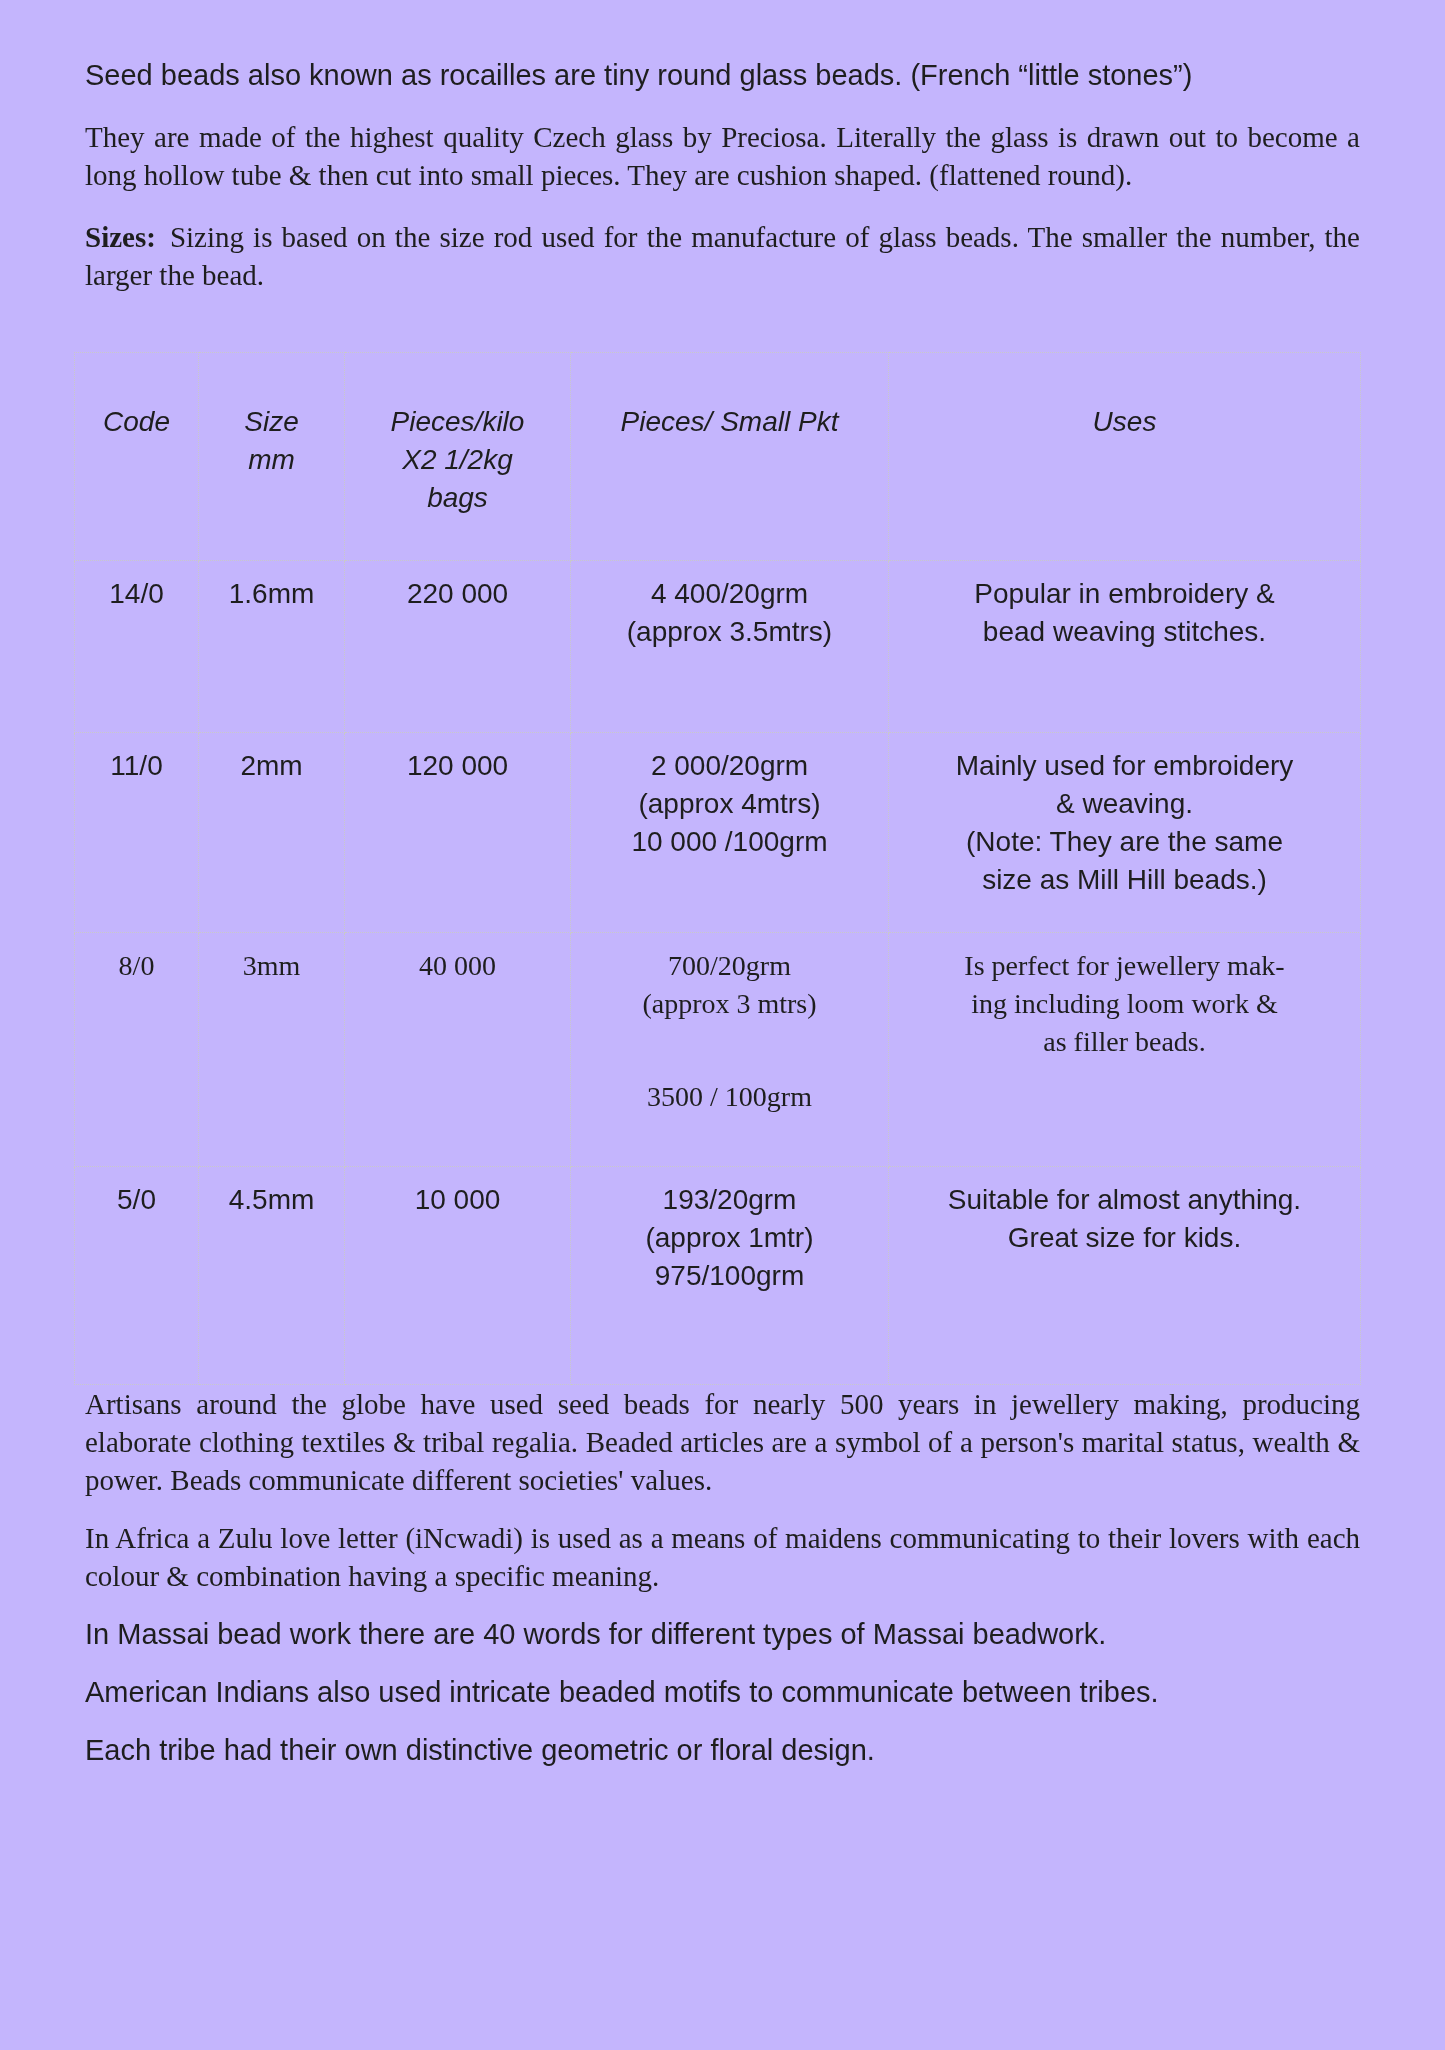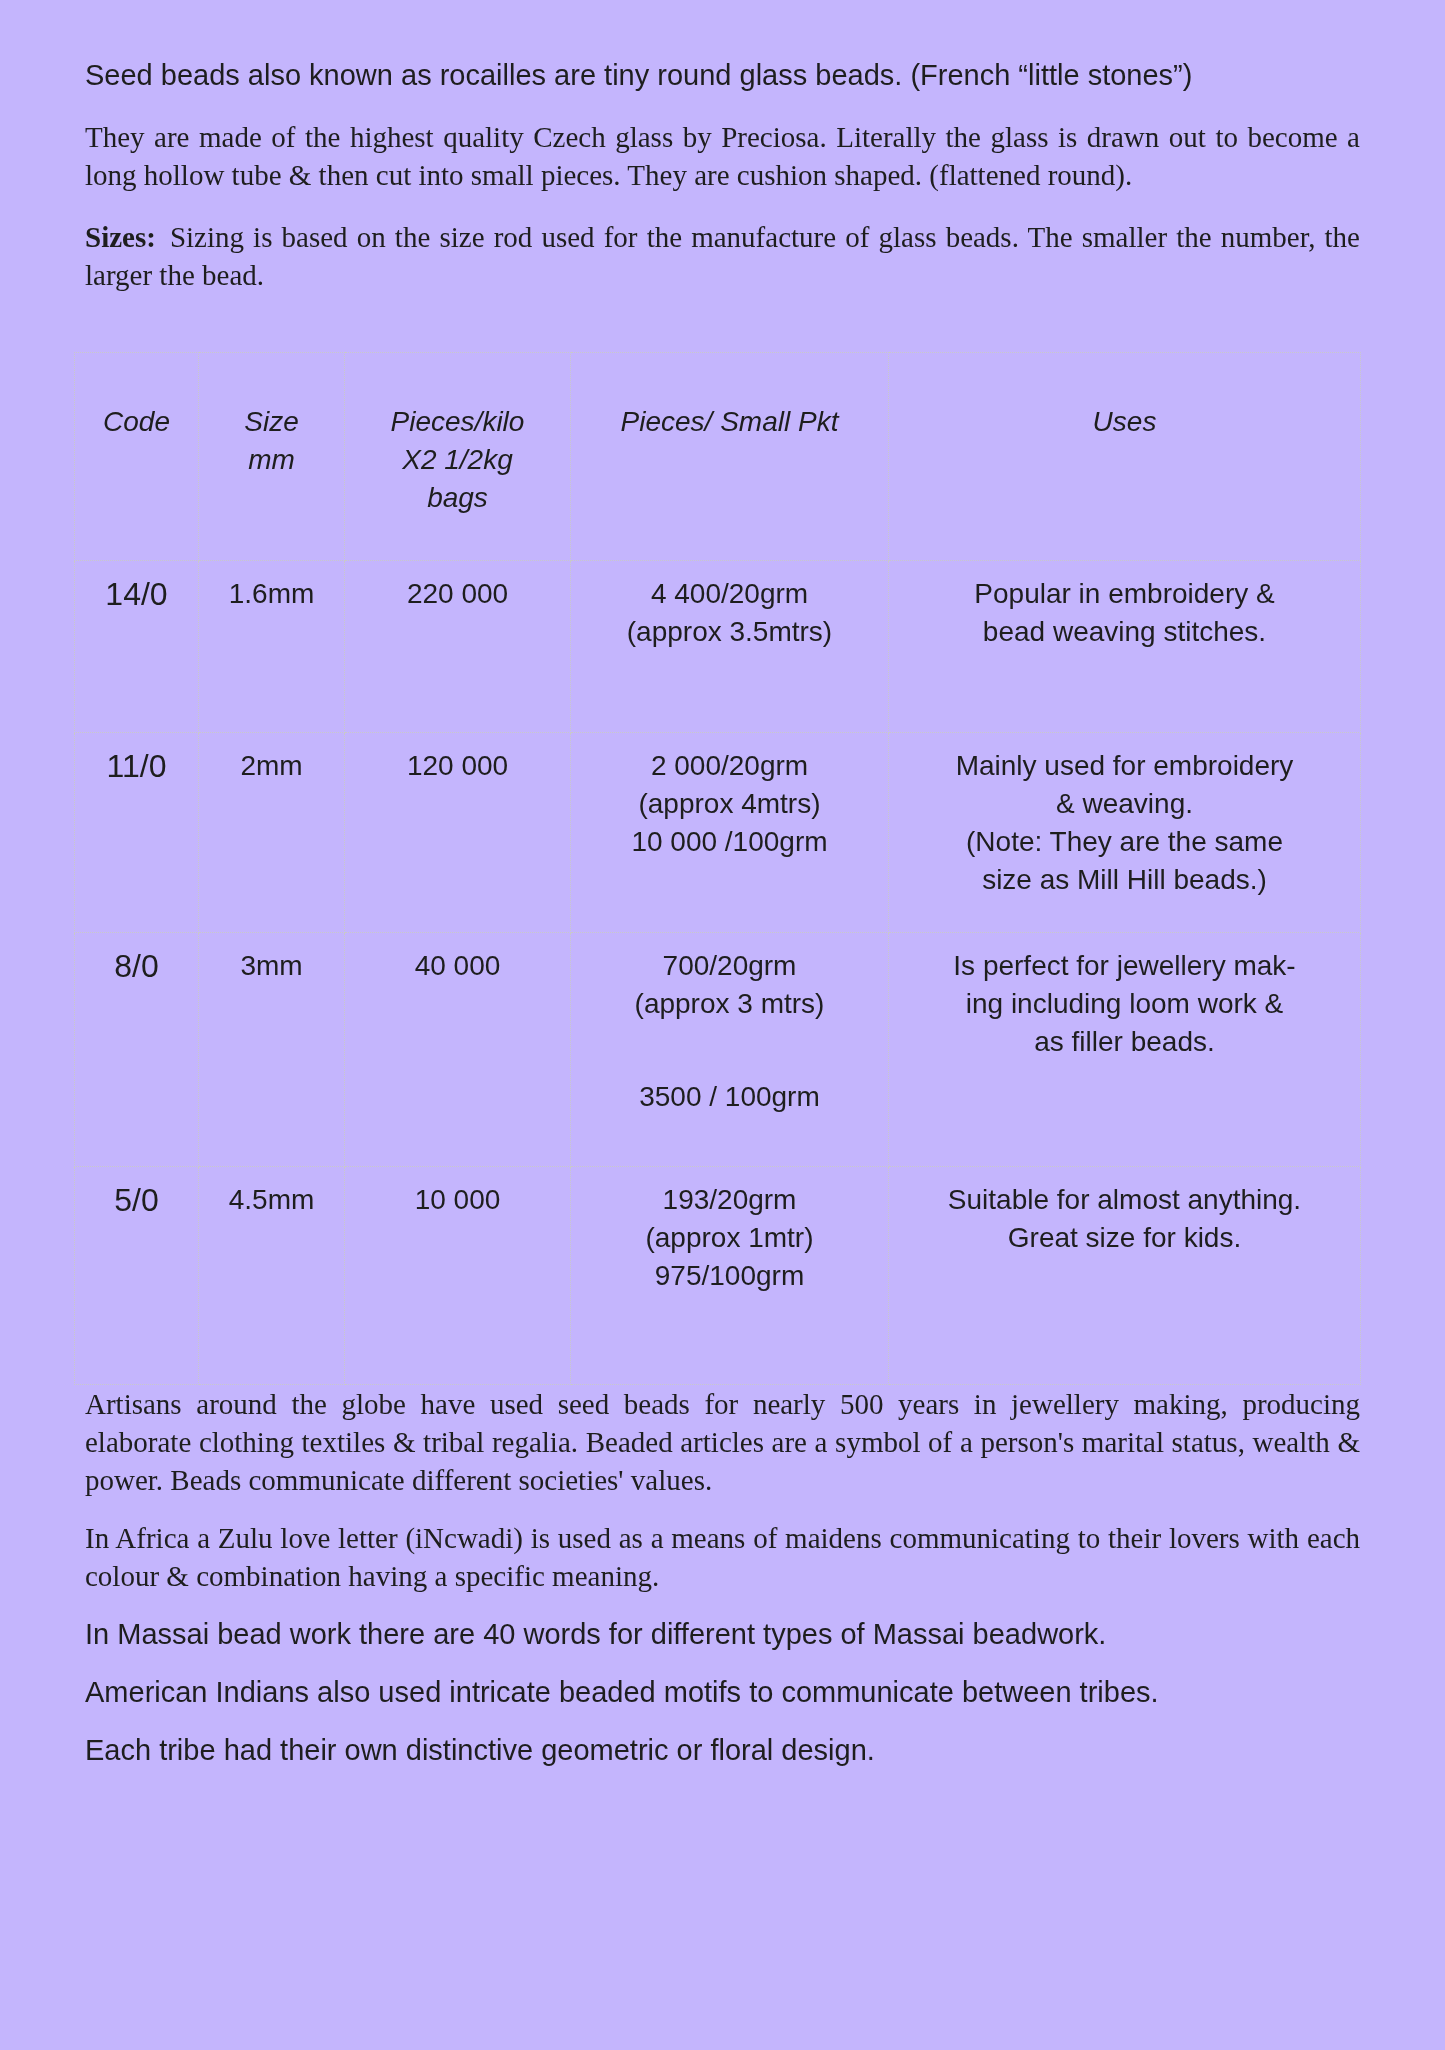--- a/index.html
+++ b/index.html
@@ -38,24 +38,24 @@
     text-align: center;
     vertical-align: top;
     padding: 14px 6px 0 6px;
     font-weight: 400;
   }
   table.bead-table th { padding-top: 50px; font-style: italic; }
   th.bold-head { font-weight: 700; }
   tr.thead { height: 208px; }
   tr.r1 { height: 172px; }
   tr.r2 { height: 200px; }
-  tr.r3 { height: 234px; }
+  tr.r3 { height: 234px; font-family: Liberation Serif, serif; }
   tr.r4 { height: 218px; }
   td.c-small { vertical-align: middle; padding-top: 0; }
-  td.code-val { font-weight: 700; font-size: 32px; }
+  td.code-val { font-weight: 700; font-size: 28px; }
   .gap { height: 55px; }
 
   .after-table { margin-top: 56px; }
   .outro-para { margin: 0 0 20px 0; }
 </style>
 </head>
 <body>
 
 <div class="page">
 

